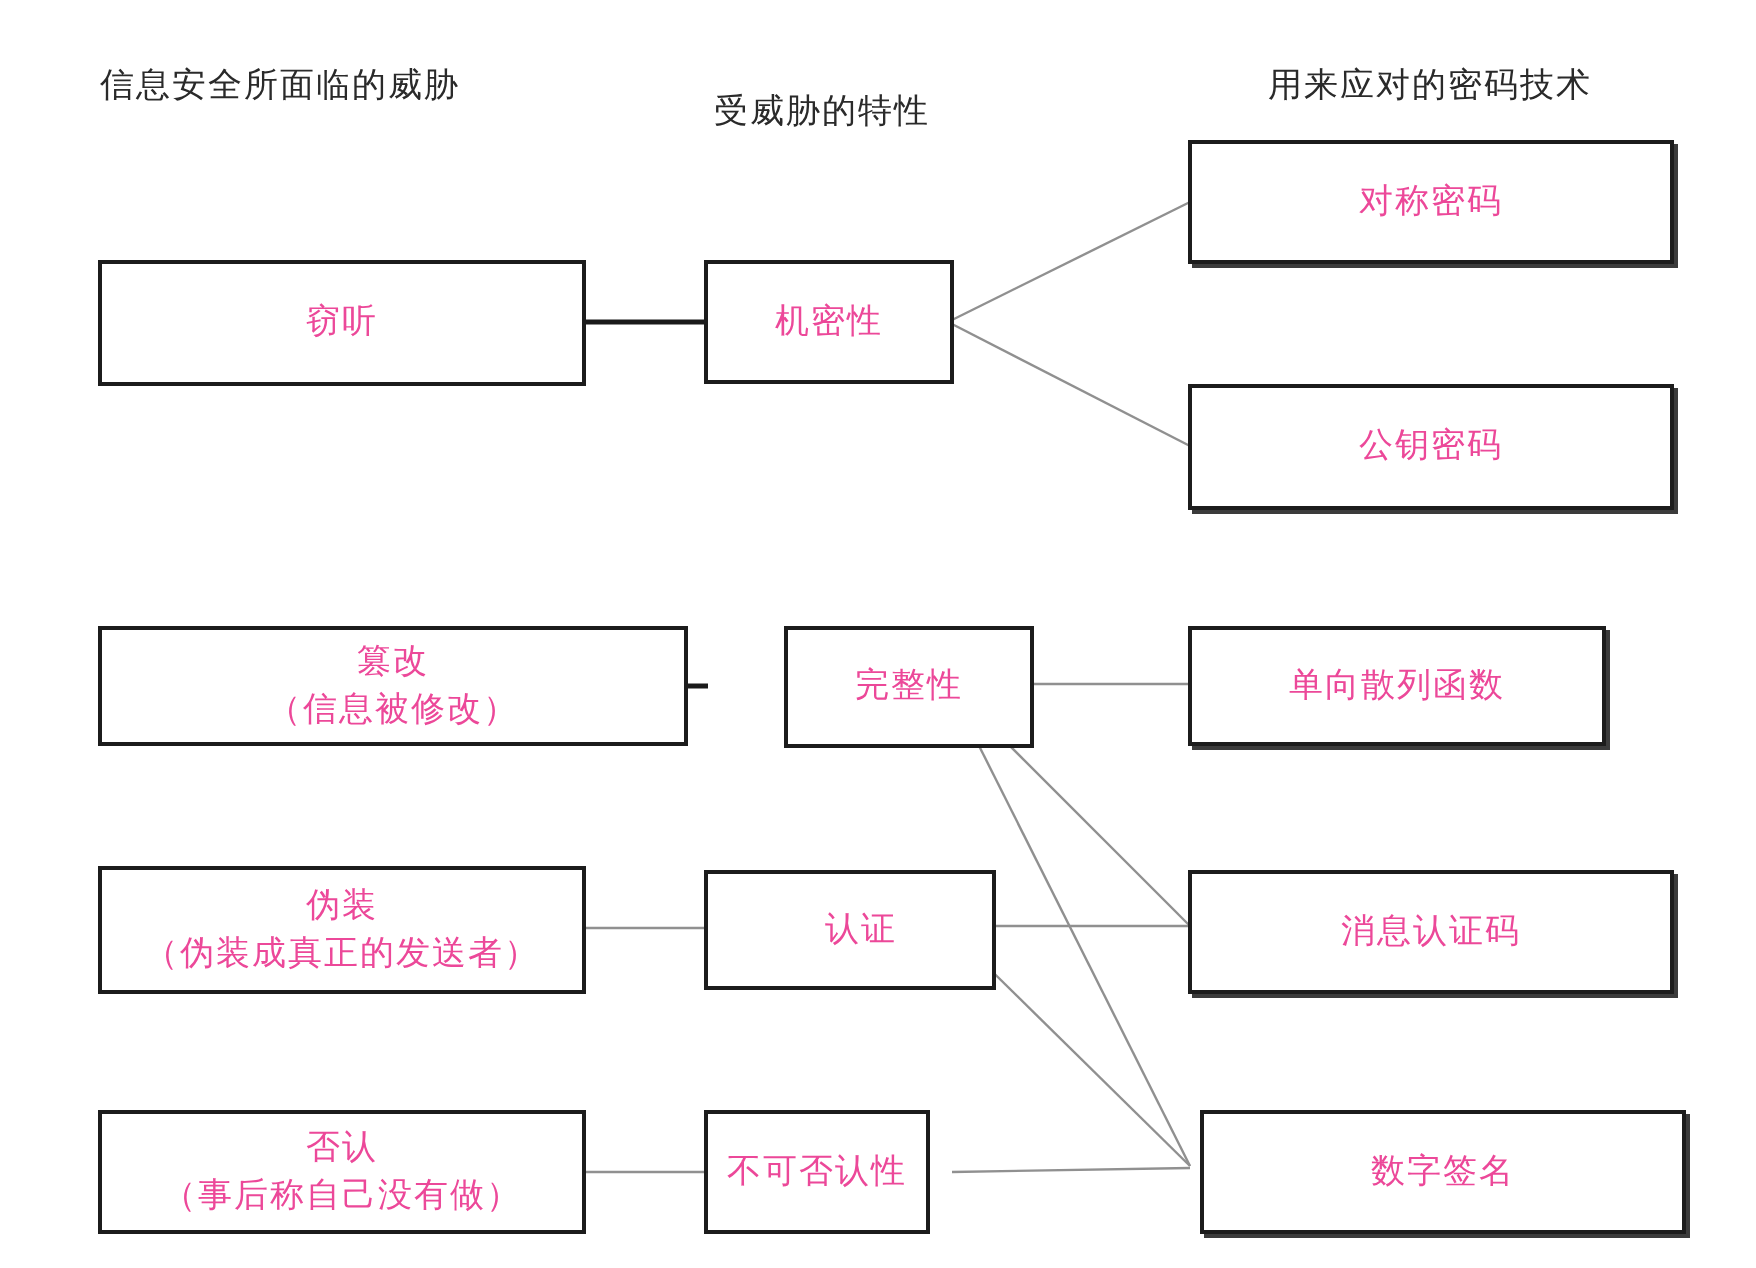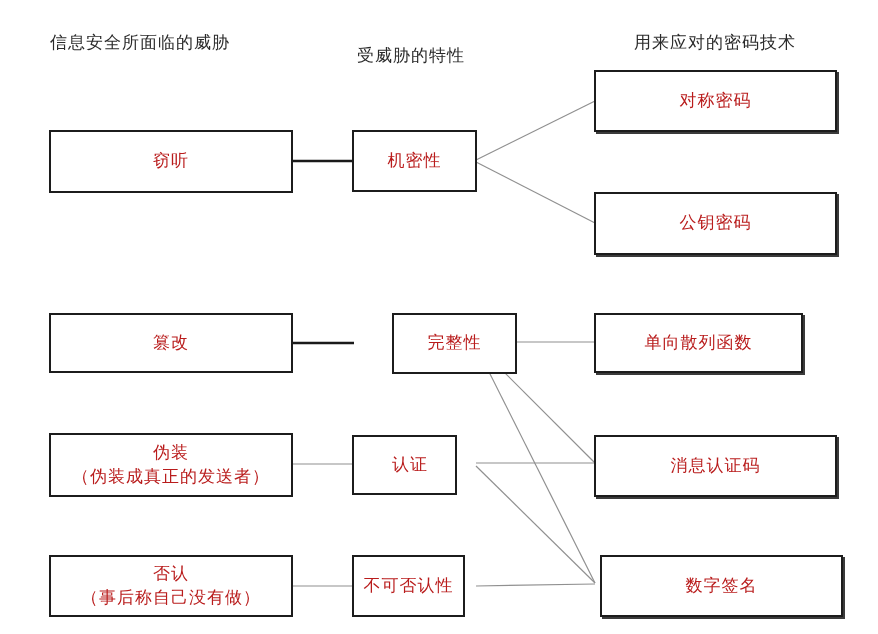--- a/index.html
+++ b/index.html
@@ -38,21 +38,21 @@
   .node {
     position: absolute;
     box-sizing: border-box;
     background: #ffffff;
     border: 2px solid #1c1c1c;
     display: flex;
     flex-direction: column;
     align-items: center;
     justify-content: center;
     text-align: center;
-    color: #b91c1c;
+    color: #ec4899;
     font-size: 17px;
     line-height: 1.42;
     letter-spacing: 1px;
     white-space: nowrap;
   }
   .node.shadow {
     box-shadow: 2px 2px 0 rgba(25,25,25,0.85);
   }
 </style>
 </head>
@@ -78,38 +78,39 @@
       <line x1="476" y1="346" x2="595" y2="583" stroke="#909090" stroke-width="1.2"></line>
       <line x1="476" y1="463" x2="595" y2="463" stroke="#909090" stroke-width="1.2"></line>
       <line x1="476" y1="466" x2="595" y2="583" stroke="#909090" stroke-width="1.2"></line>
       <line x1="476" y1="586" x2="595" y2="584" stroke="#909090" stroke-width="1.2"></line>
     </svg>
 
   <div id="nodes-layer">
       <div class="node" style="left: 49px; top: 130px; width: 244px; height: 63px;">
         <div class="node-line">窃听</div>
       </div>
-      <div class="node" style="left: 49px; top: 313px; width: 244px; height: 60px;">
+      <div class="node" style="left: 49px; top: 313px; width: 295px; height: 60px;">
         <div class="node-line">篡改</div>
+        <div class="node-line">（信息被修改）</div>
       </div>
       <div class="node" style="left: 49px; top: 433px; width: 244px; height: 64px;">
         <div class="node-line">伪装</div>
         <div class="node-line">（伪装成真正的发送者）</div>
       </div>
       <div class="node" style="left: 49px; top: 555px; width: 244px; height: 62px;">
         <div class="node-line">否认</div>
         <div class="node-line">（事后称自己没有做）</div>
       </div>
       <div class="node" style="left: 352px; top: 130px; width: 125px; height: 62px;">
         <div class="node-line">机密性</div>
       </div>
       <div class="node" style="left: 352px; top: 313px; width: 125px; height: 61px; margin-left: 40px;">
         <div class="node-line">完整性</div>
       </div>
-      <div class="node" style="left: 352px; top: 435px; width: 105px; height: 60px; padding-left: 11px;">
+      <div class="node" style="left: 352px; top: 435px; width: 146px; height: 60px; padding-left: 11px;">
         <div class="node-line">认证</div>
       </div>
       <div class="node" style="left: 352px; top: 555px; width: 113px; height: 62px;">
         <div class="node-line">不可否认性</div>
       </div>
       <div class="node shadow" style="left: 594px; top: 70px; width: 243px; height: 62px;">
         <div class="node-line">对称密码</div>
       </div>
       <div class="node shadow" style="left: 594px; top: 192px; width: 243px; height: 63px;">
         <div class="node-line">公钥密码</div>

